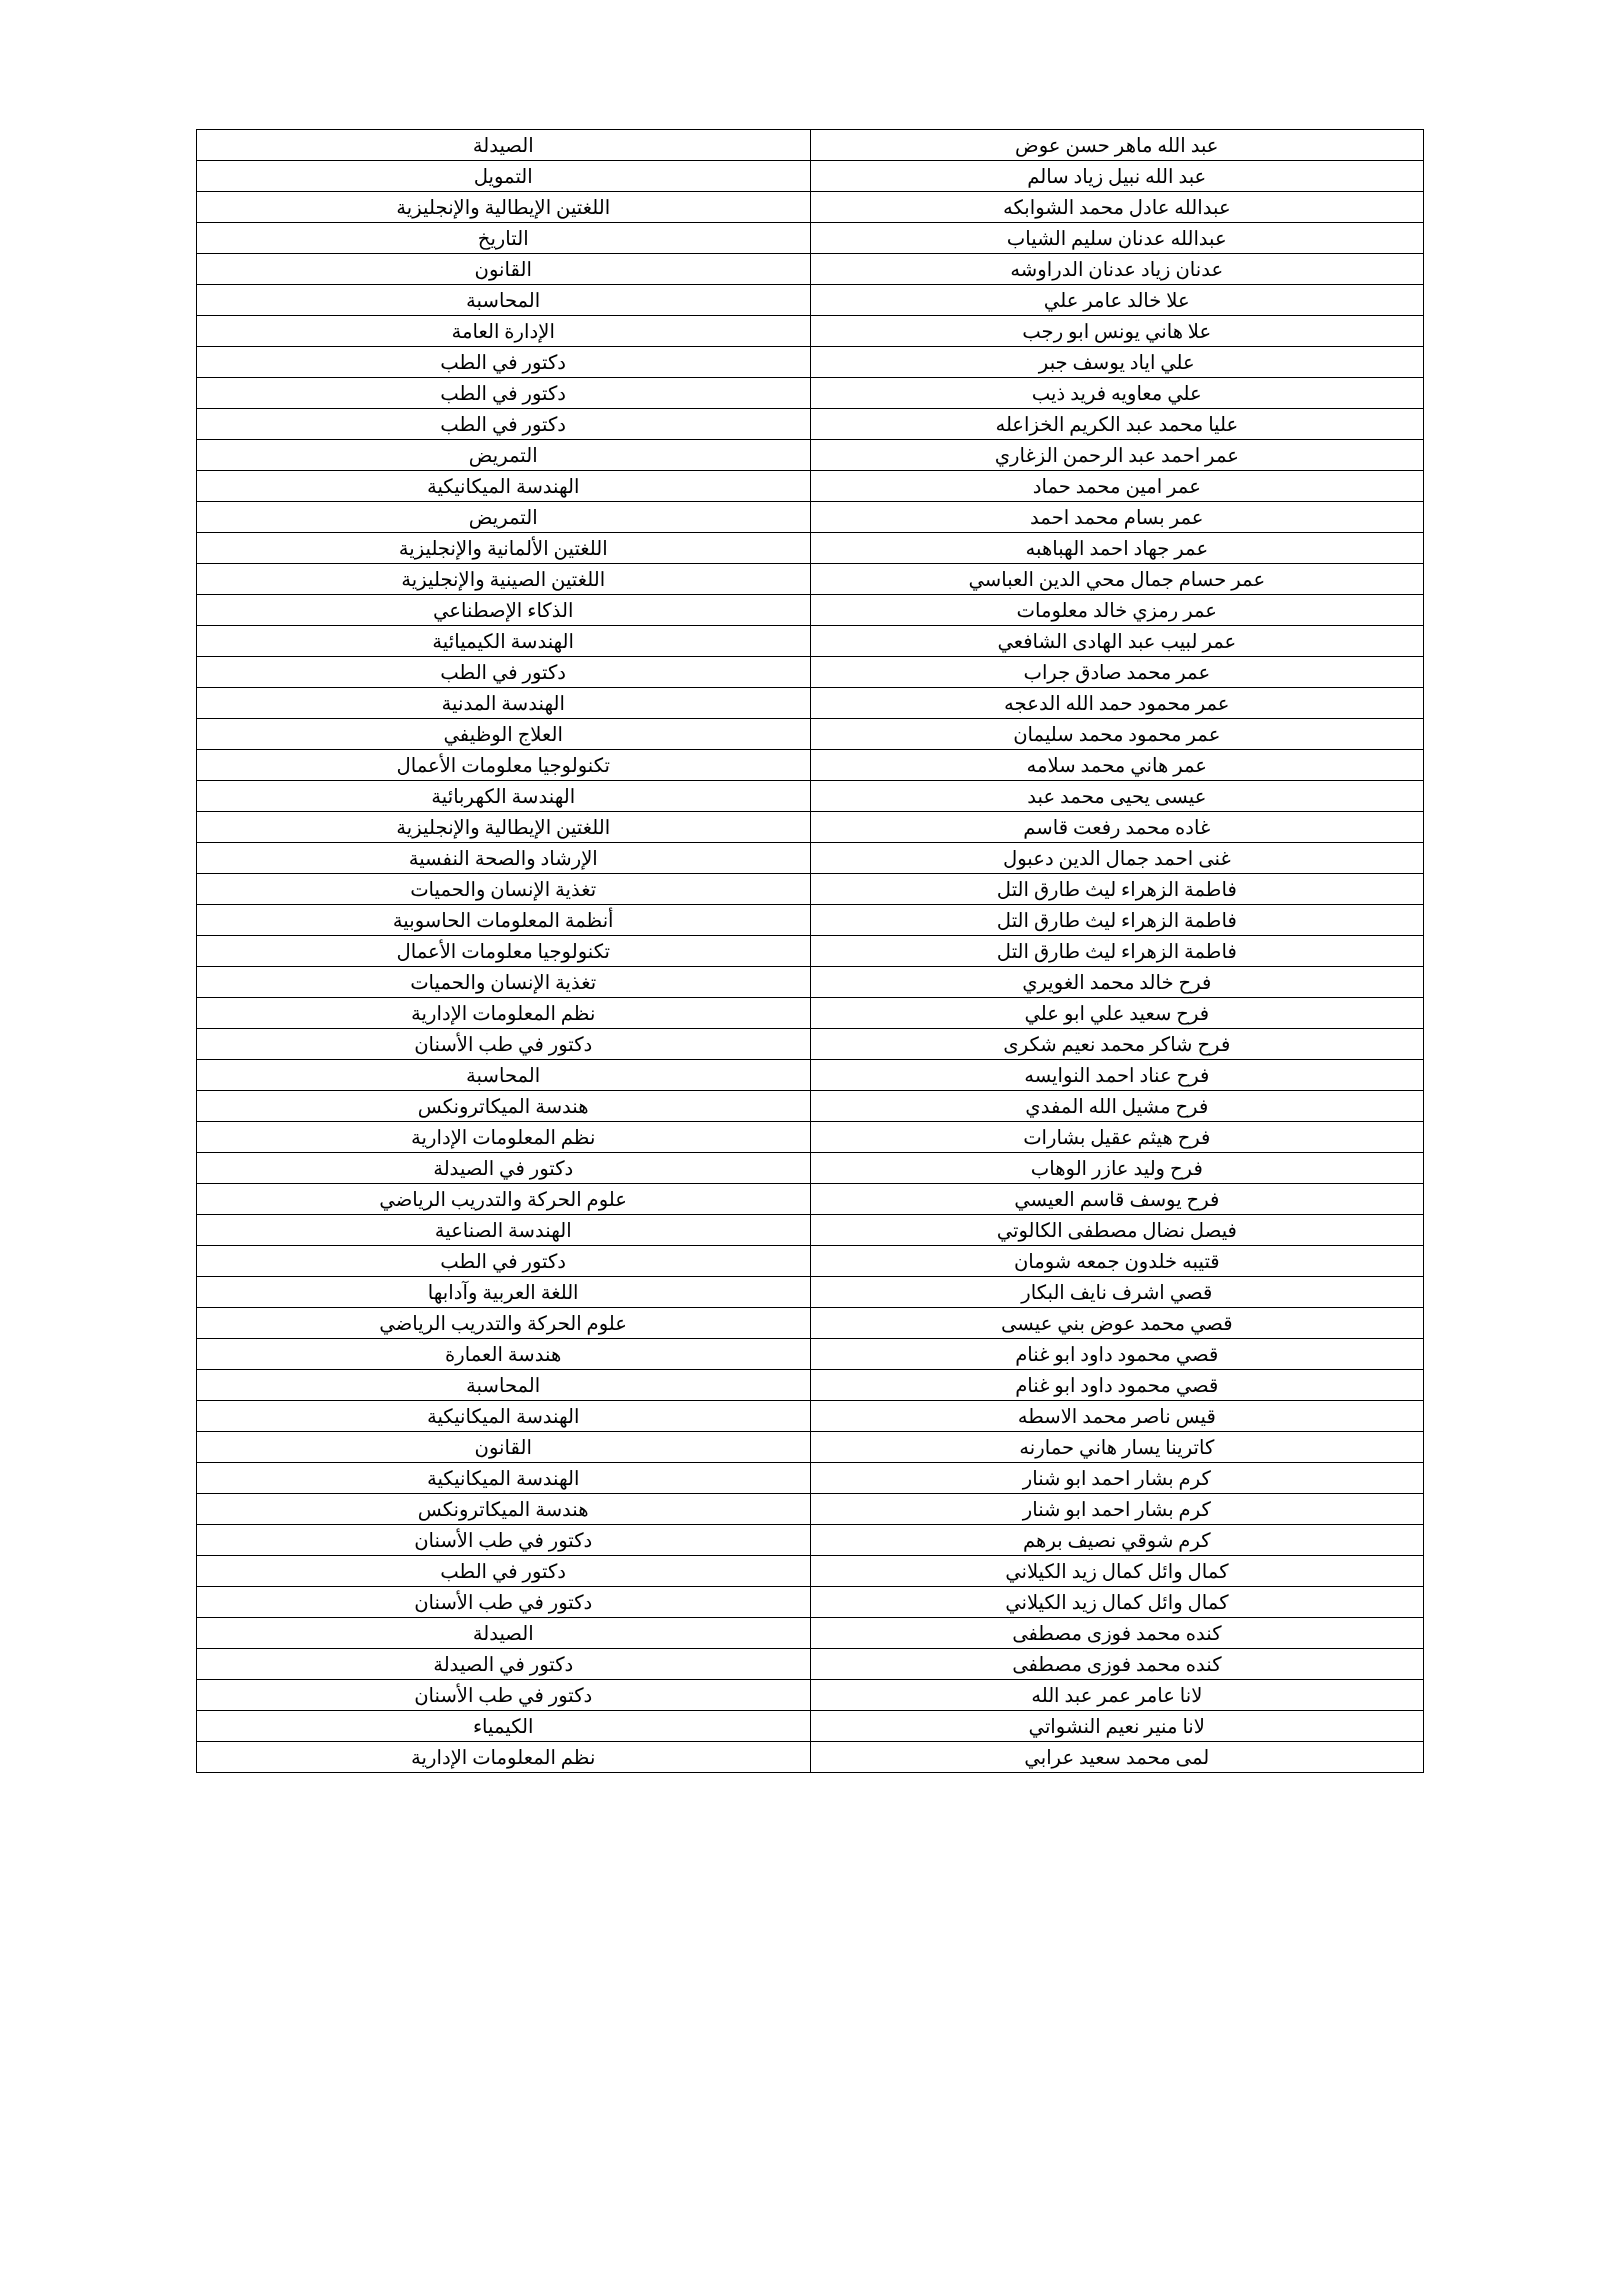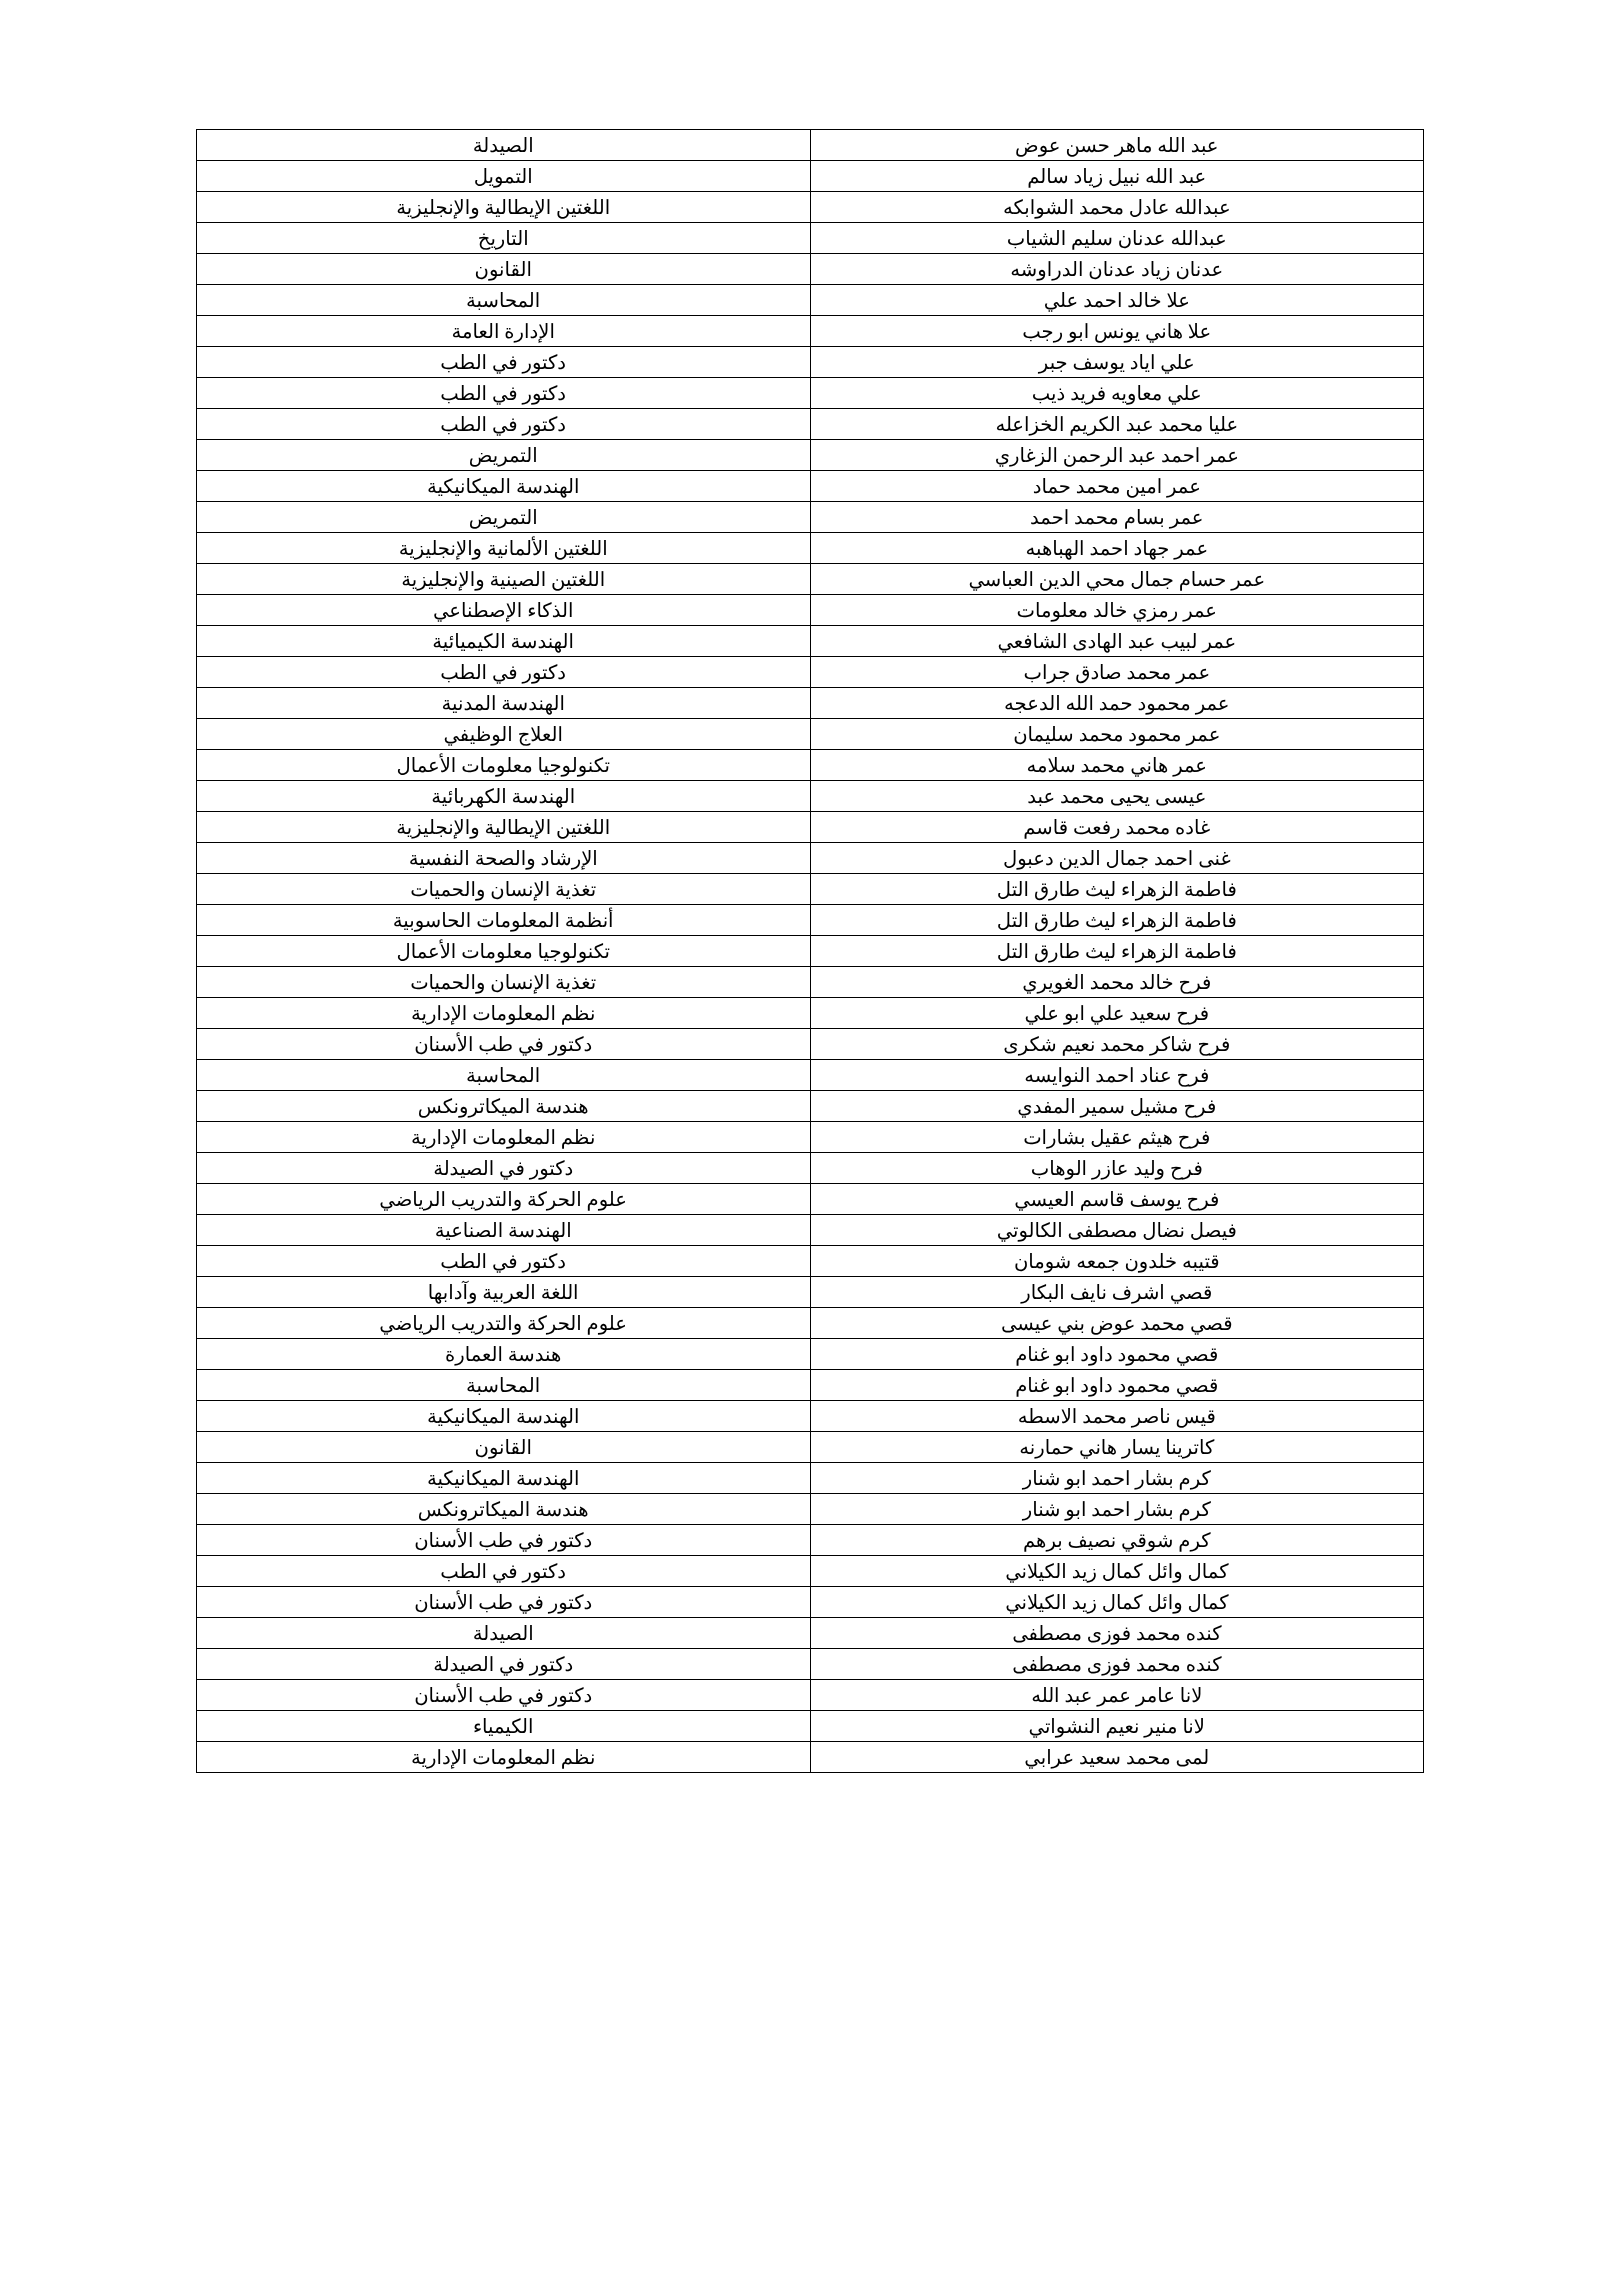--- a/index.html
+++ b/index.html
@@ -76,21 +76,21 @@
           </tr>
           <tr>
             <td class="name-cell">عبدالله عدنان سليم الشياب</td>
             <td class="major-cell">التاريخ</td>
           </tr>
           <tr>
             <td class="name-cell">عدنان زياد عدنان الدراوشه</td>
             <td class="major-cell">القانون</td>
           </tr>
           <tr>
-            <td class="name-cell">علا خالد احمد علي</td>
+            <td class="name-cell">علا خالد عامر علي</td>
             <td class="major-cell">المحاسبة</td>
           </tr>
           <tr>
             <td class="name-cell">علا هاني يونس ابو رجب</td>
             <td class="major-cell">الإدارة العامة</td>
           </tr>
           <tr>
             <td class="name-cell">علي اياد يوسف جبر</td>
             <td class="major-cell">دكتور في الطب</td>
           </tr>
@@ -180,21 +180,21 @@
           </tr>
           <tr>
             <td class="name-cell">فرح شاكر محمد نعيم شكرى</td>
             <td class="major-cell">دكتور في طب الأسنان</td>
           </tr>
           <tr>
             <td class="name-cell">فرح عناد احمد النوايسه</td>
             <td class="major-cell">المحاسبة</td>
           </tr>
           <tr>
-            <td class="name-cell">فرح مشيل سمير المفدي</td>
+            <td class="name-cell">فرح مشيل الله المفدي</td>
             <td class="major-cell">هندسة الميكاترونكس</td>
           </tr>
           <tr>
             <td class="name-cell">فرح هيثم عقيل بشارات</td>
             <td class="major-cell">نظم المعلومات الإدارية</td>
           </tr>
           <tr>
             <td class="name-cell">فرح وليد عازر الوهاب</td>
             <td class="major-cell">دكتور في الصيدلة</td>
           </tr>

